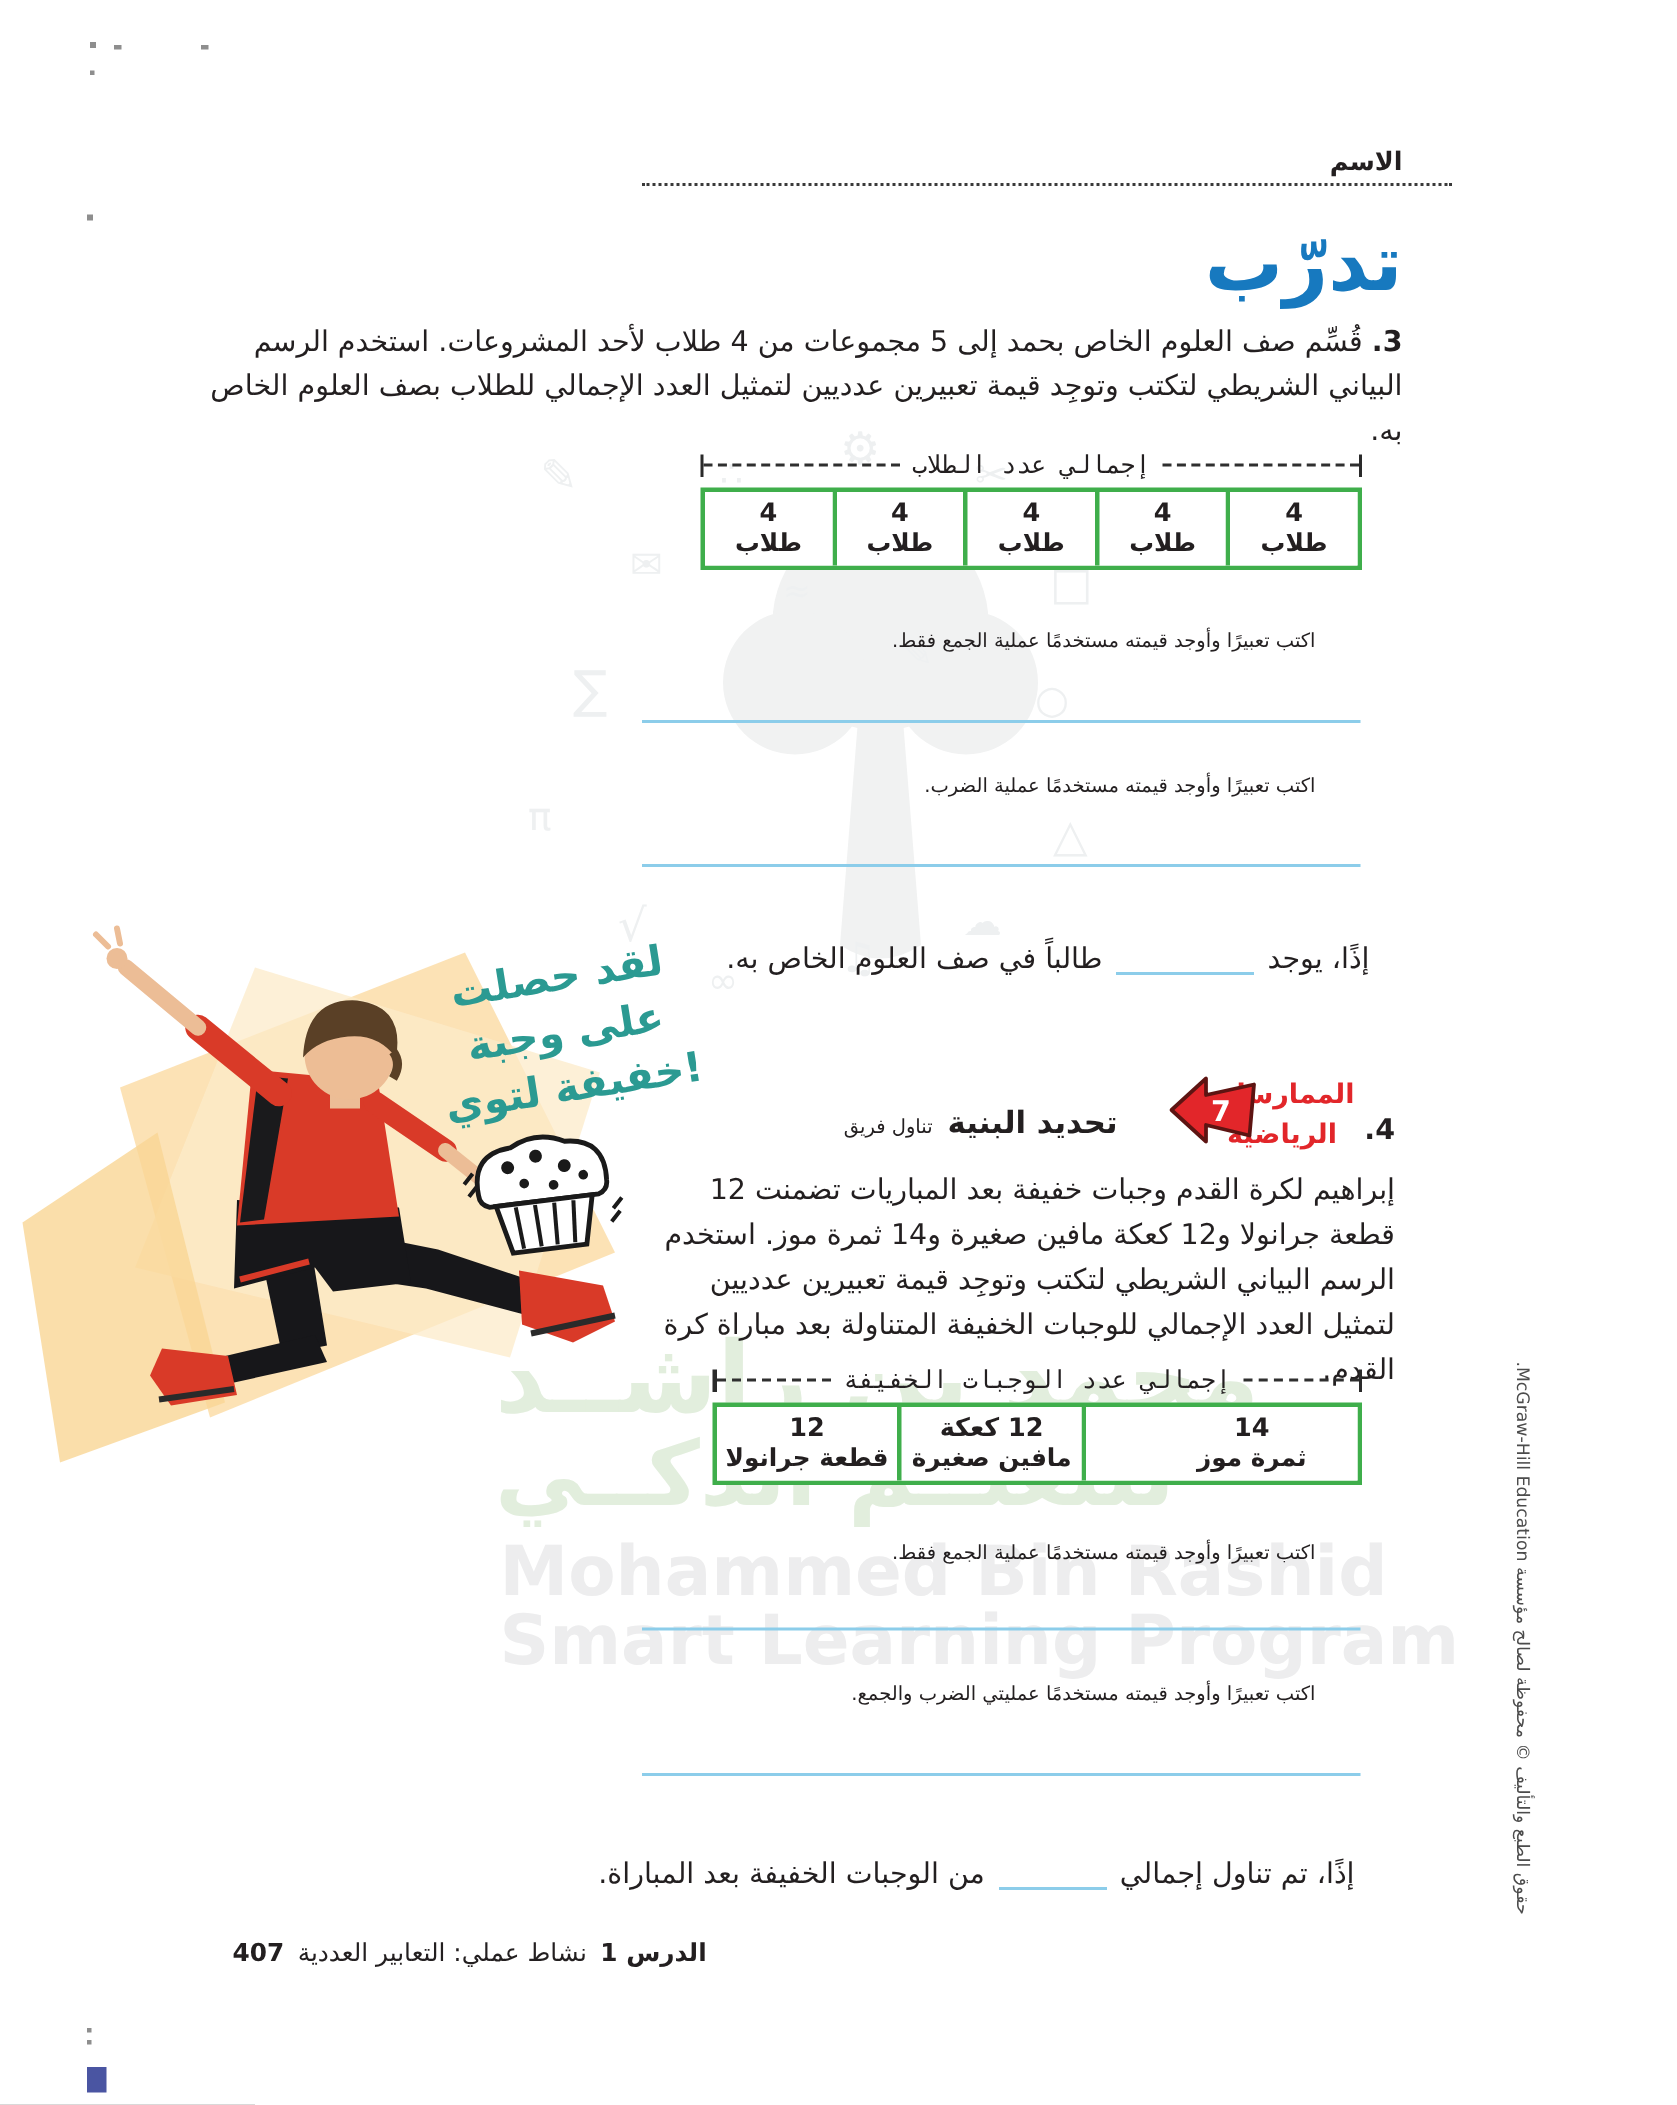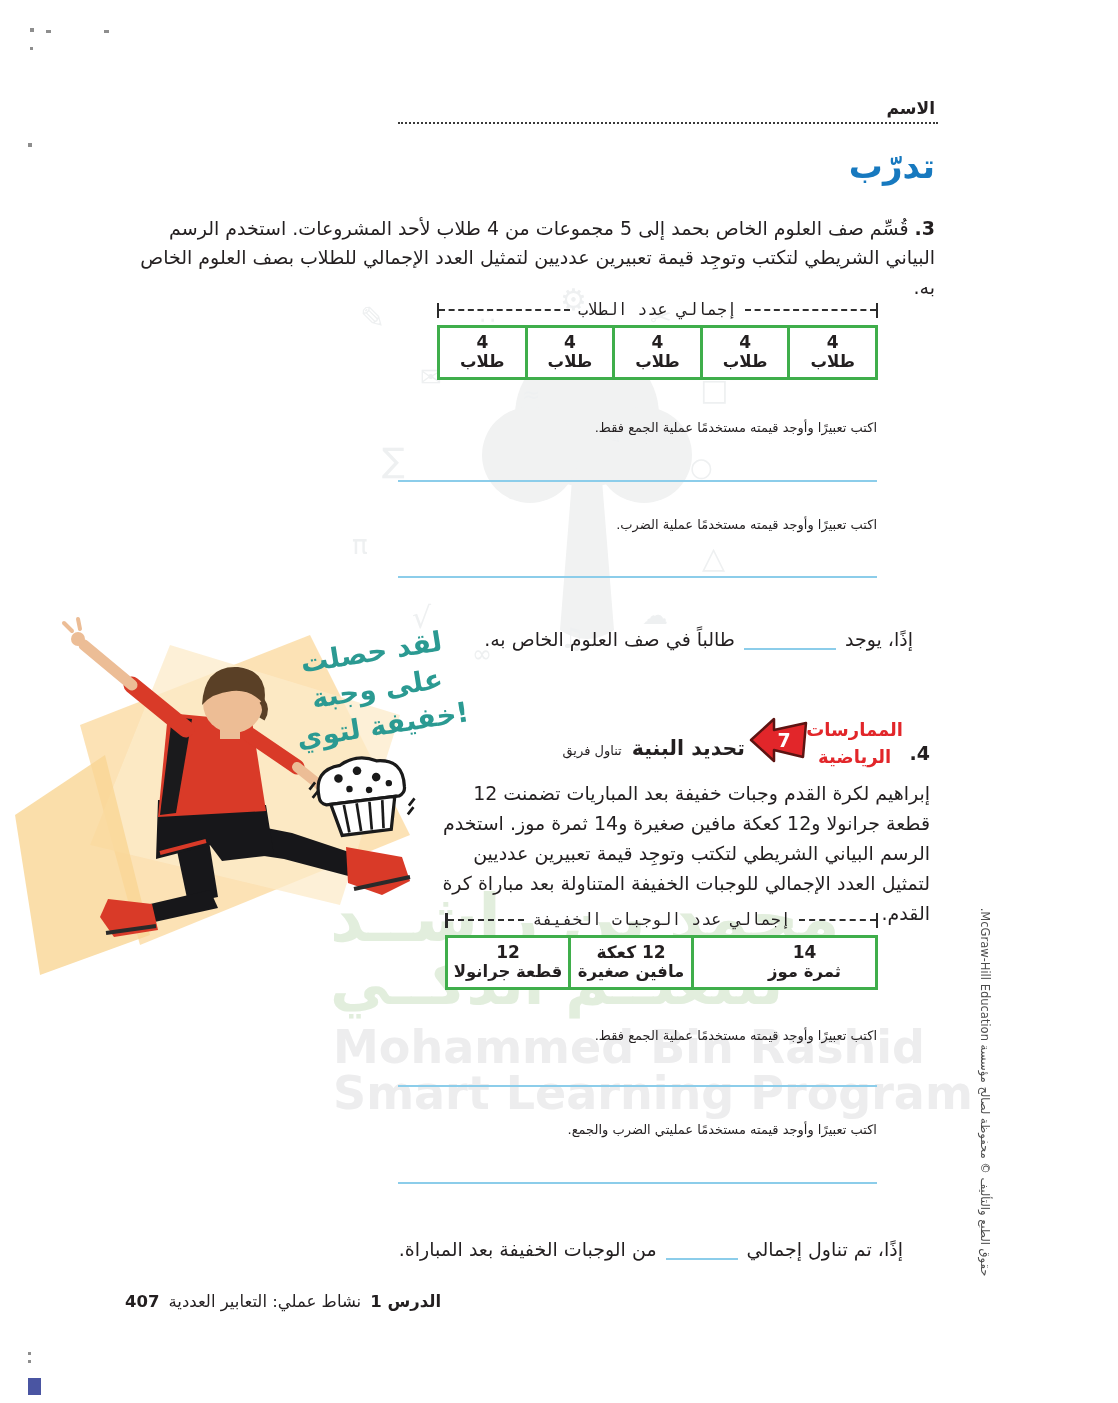--- a/index.html
+++ b/index.html
@@ -10,24 +10,24 @@
   body{background:#9a9a9a;font-family:"DejaVu Sans",sans-serif;color:var(--ink);}
   #page{position:relative;width:1118px;height:1403px;background:#ffffff;margin:0 auto;overflow:hidden;}
   .abs{position:absolute;}
   .rtl{direction:rtl;}
   
   #wm{position:absolute;inset:0;z-index:0;pointer-events:none;}
   .doodle{position:absolute;color:#eef0f1;}
   .wm-ar{position:absolute;color:#e2eedd;font-weight:bold;white-space:nowrap;letter-spacing:6px;}
   .wm-en{position:absolute;color:#ededee;font-weight:bold;white-space:nowrap;font-size:46px;}
   
-  #content{position:absolute;inset:0;z-index:2;}
+  #content{position:absolute;inset:0;z-index:2;margin-left:30px;}
   .name-label{font-weight:bold;font-size:17px;}
   .dotline{border-bottom:2.5px dotted #3a3a3a;}
-  .page-title{color:var(--title-blue);font-weight:bold;font-size:34px;text-align:right;}
+  .page-title{color:var(--title-blue);font-weight:bold;font-size:52px;text-align:right;}
   .para{font-size:19px;line-height:1.55;text-align:right;}
   .pnum{font-weight:bold;}
   
   .tape-label-row{display:flex;align-items:center;direction:rtl;font-family:Liberation Mono, monospace;}
   .tape-label-row .tick{width:2.5px;height:15px;background:#2a2a2a;}
   .tape-label-row .dash{flex:1;height:0;border-top:2px dashed #2f2f2f;}
   .tape-label{font-size:16.5px;padding:0 8px;white-space:nowrap;}
   .tape-cells{display:flex;direction:rtl;border:3px solid var(--green);background:#fff;margin-top:5px;}
   .tape-cells .cell{flex:1;border-left:3px solid var(--green);text-align:center;padding:4px 2px 5px;background:#fff;}
   .tape-cells .cell:last-child{border-left:none;}

